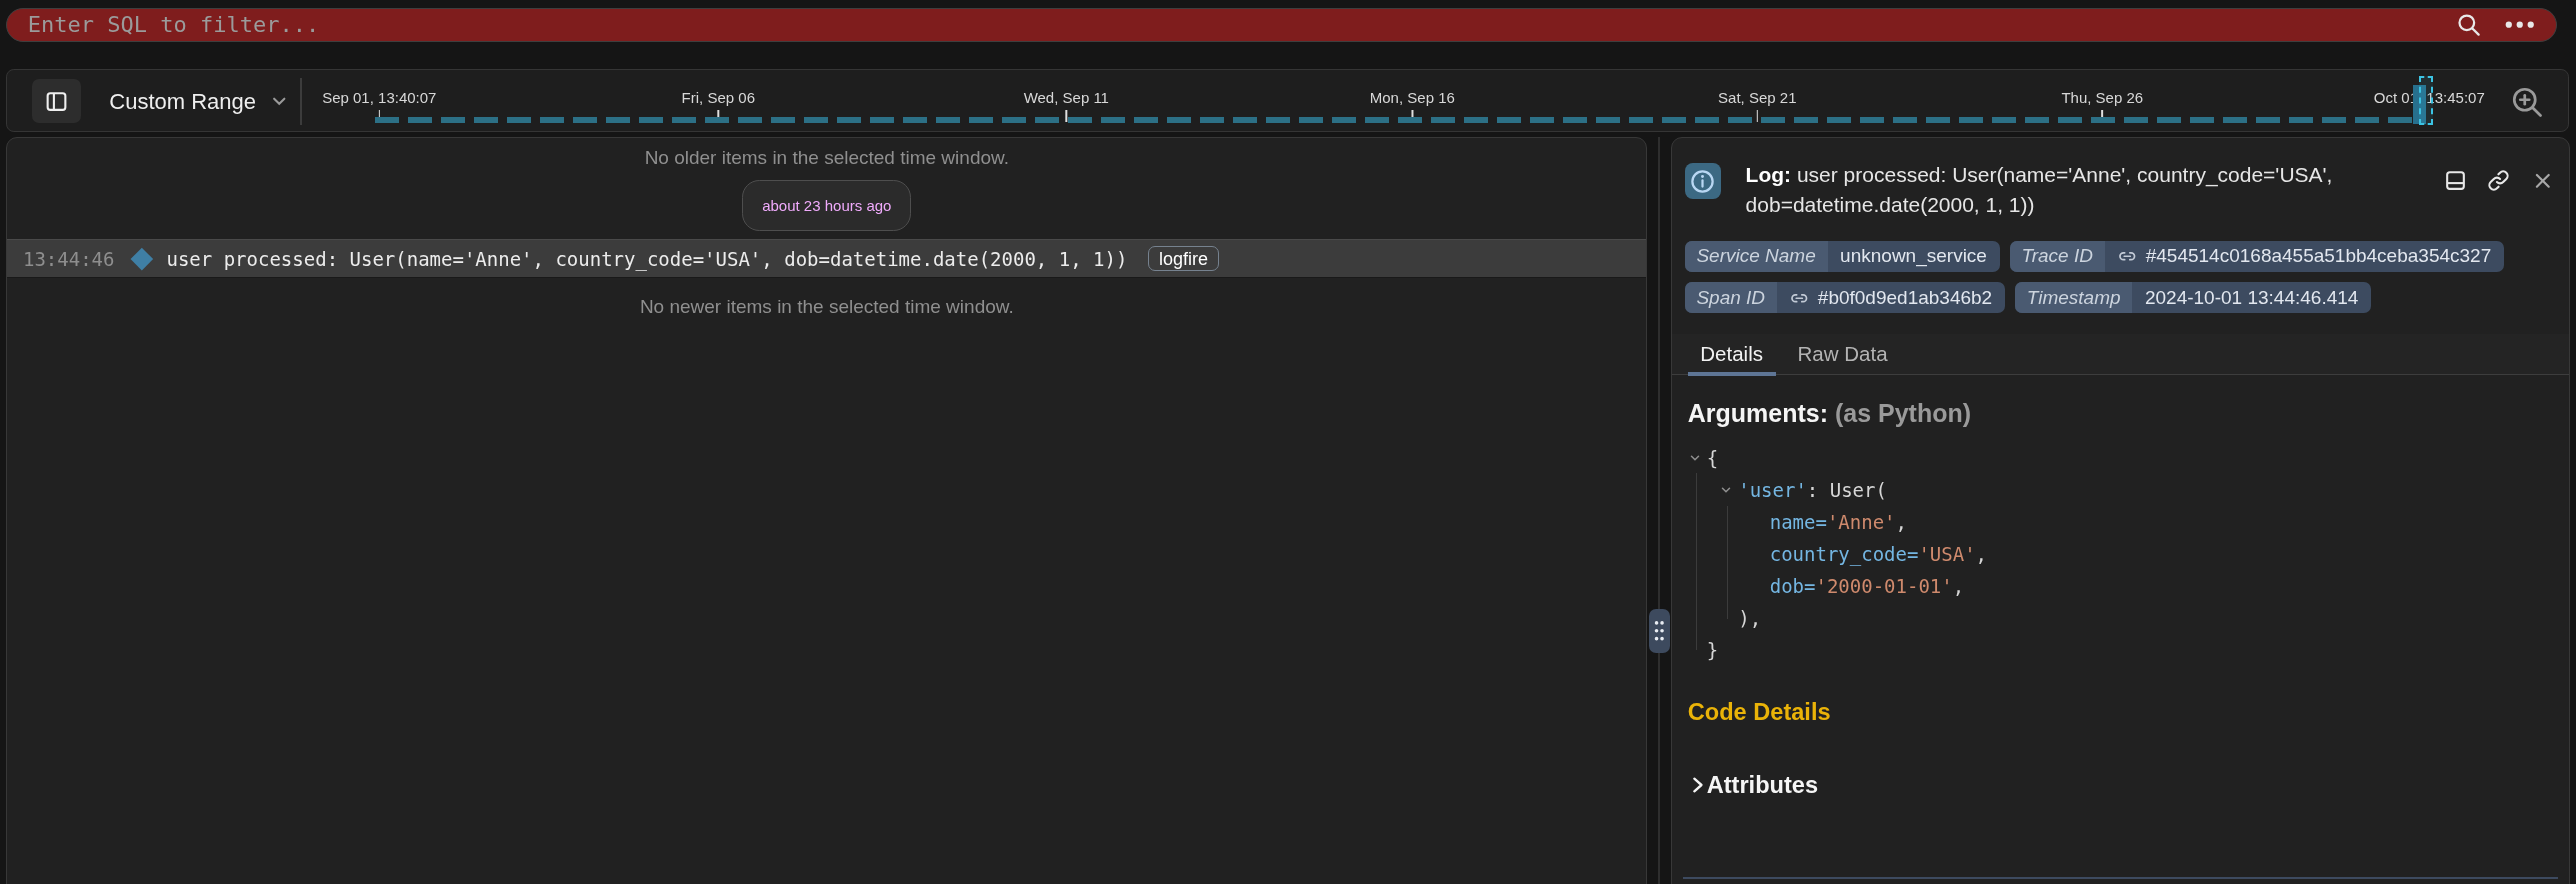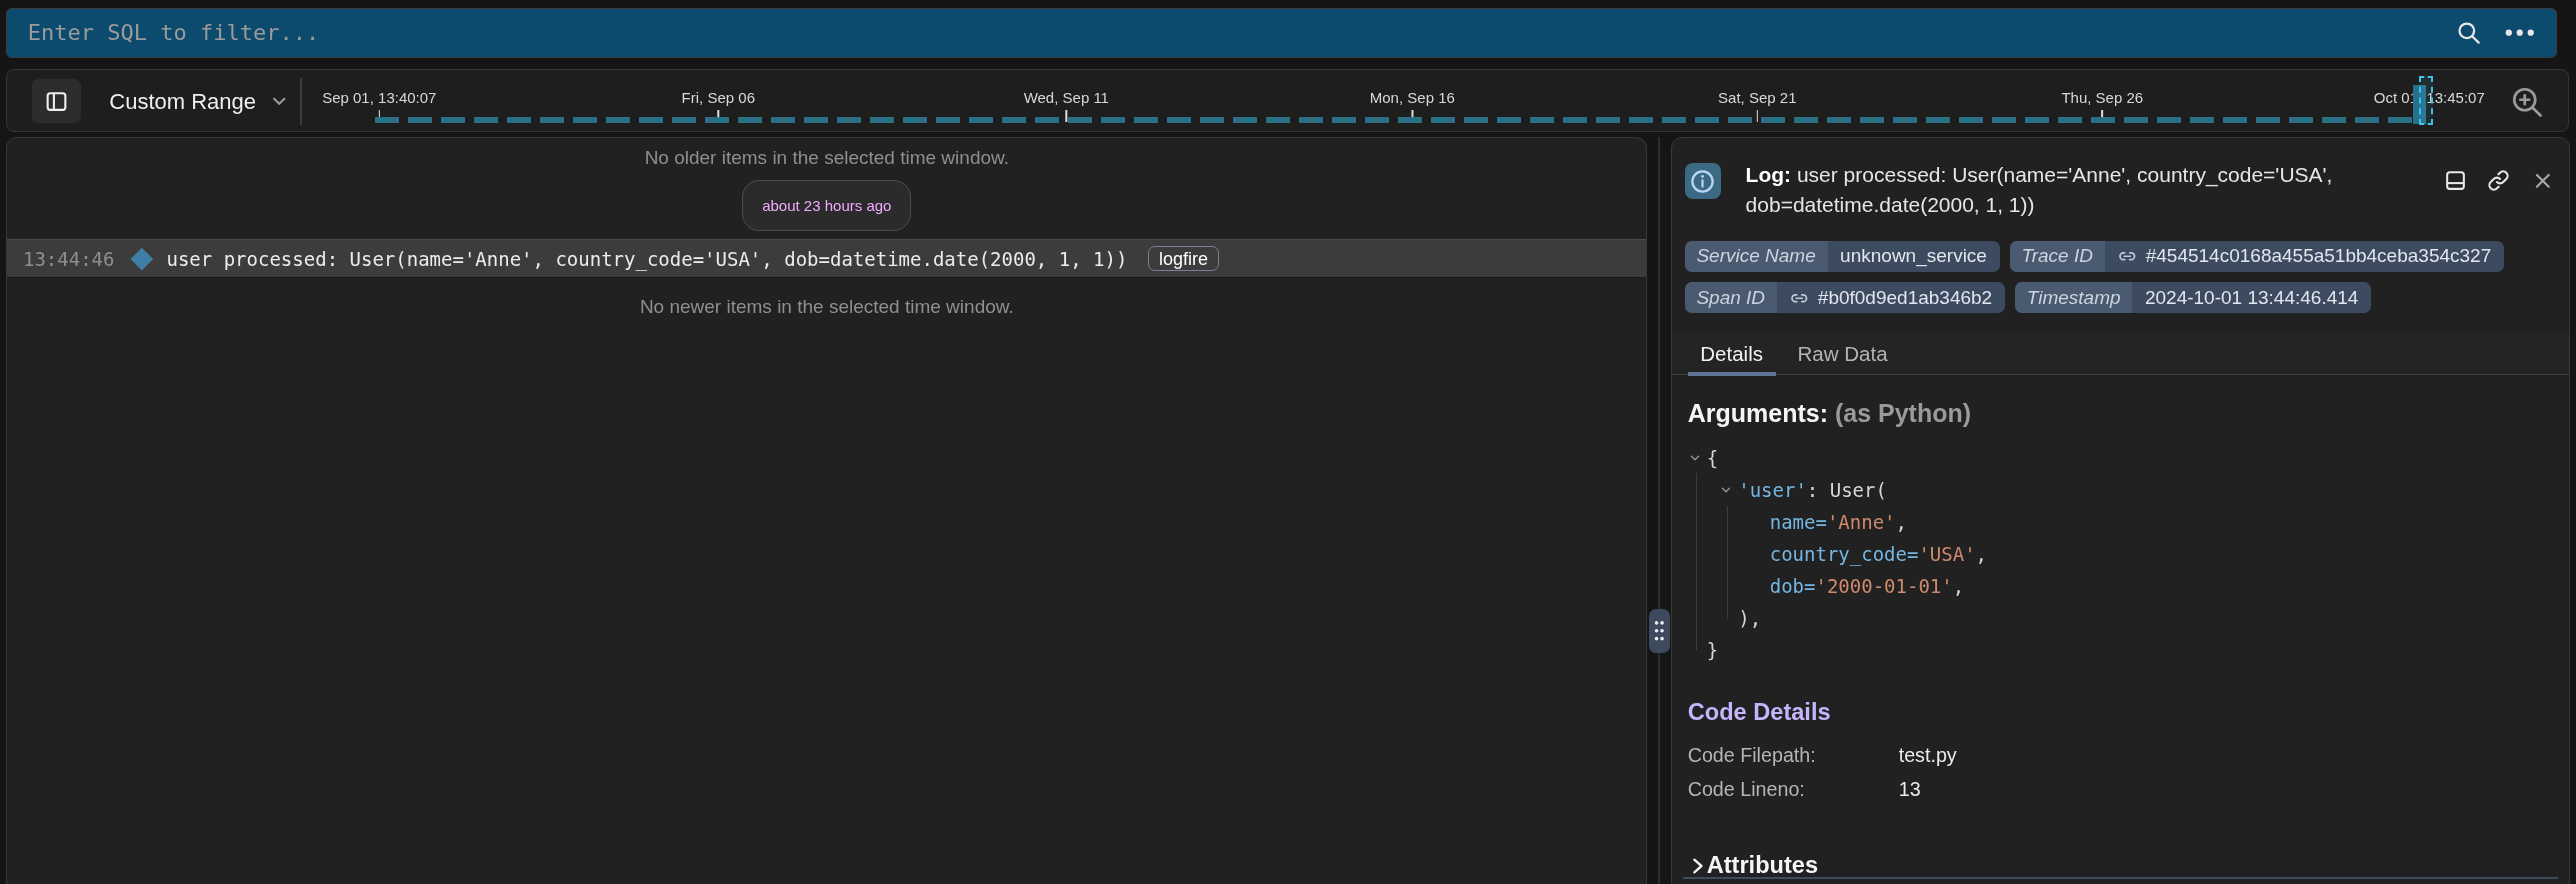--- a/index.html
+++ b/index.html
@@ -5,22 +5,22 @@
   * { margin:0; padding:0; box-sizing:border-box; }
   html,body { background:#101010; }
   body { font-family:"Liberation Sans", sans-serif; }
   #app {
     position:relative; width:2576px; height:885px;
     background:#151515; overflow:hidden; color:#e8e8e8;
   }
   
   .topbar { position:absolute; top:0; left:0; width:2576px; height:68px; }
   .sql-input {
-    position:absolute; left:6.3px; top:7.9px; width:2551px; height:50px;
-    background:#0c4a6e; border:1.6px solid #3e3e3e; border-radius:6px;
+    position:absolute; left:6.3px; top:7.9px; width:2551px; height:34px;
+    background:#7f1d1d; border:1.6px solid #3e3e3e; border-radius:18px;
     display:flex; align-items:center; padding:0 20.5px;
   }
   .sql-placeholder { font-family:"DejaVu Sans Mono", monospace; font-size:22px; color:#9b9b9b; flex:1; }
   .sql-actions { display:flex; align-items:center; gap:22px; }
   .icon-btn { background:none; border:none; cursor:pointer; display:flex; align-items:center; justify-content:center; color:#e8e8e8; padding:0; }
   
   .timeline-bar {
     position:absolute; top:69px; left:6.3px; width:2563px; height:63px;
     background:#1e1e1e; border:1.6px solid #353535; border-radius:7.9px;
   }
@@ -126,21 +126,21 @@
   .code-block { position:relative; margin-top:14px; font-family:"DejaVu Sans Mono", monospace; font-size:19px; }
   .code-line { height:32px; display:flex; align-items:center; white-space:pre; }
   .code-chev { color:#8f8f8f; display:inline-flex; width:19px; flex:none; }
   .code-sp { display:inline-block; }
   .c-k { color:#74b6e2; }
   .c-s { color:#cf8a6d; }
   .c-p { color:#d6d6d6; }
   .guide { position:absolute; width:0.8px; background:#3c3c3c; }
   .g1 { left:7.9px; top:31.5px; height:177px; }
   .g2 { left:39px; top:64px; height:113px; }
-  .section-heading { margin-top:33px; font-size:23.6px; font-weight:bold; color:#c4b5fd; }
+  .section-heading { margin-top:33px; font-size:23.6px; font-weight:bold; color:#eab308; }
   .kv-rows { margin-top:12.6px; }
   .kv-row { display:flex; height:34px; align-items:center; font-size:19.7px; }
   .kv-label { width:211px; color:#b5b5b5; }
   .kv-value { color:#ececec; }
   .attrs-heading {
     margin-top:46px; font-size:23.6px; font-weight:bold; color:#f5f5f5;
     display:flex; align-items:center; gap:0; cursor:pointer;
   }
   .attrs-chev { color:#f5f5f5; display:inline-flex; }
   .dp-bottom-line { position:absolute; left:11px; right:11px; top:739px; height:2.4px; background:#3d4a5f; }
@@ -365,30 +365,20 @@
                     <polyline points="6,9 12,15 18,9"></polyline>
                   </svg></span><span class="c-k">'user'</span><span class="c-p">: User(</span></div>
               <div class="code-line" style="padding-left: 63px;"><span class="code-sp" style="width: 19px;"></span><span class="c-k">name=</span><span class="c-s">'Anne'</span><span class="c-p">,</span></div>
               <div class="code-line" style="padding-left: 63px;"><span class="code-sp" style="width: 19px;"></span><span class="c-k">country_code=</span><span class="c-s">'USA'</span><span class="c-p">,</span></div>
               <div class="code-line" style="padding-left: 63px;"><span class="code-sp" style="width: 19px;"></span><span class="c-k">dob=</span><span class="c-s">'2000-01-01'</span><span class="c-p">,</span></div>
               <div class="code-line" style="padding-left: 31.5px;"><span class="code-sp" style="width: 19px;"></span><span class="c-p">),</span></div>
               <div class="code-line" style="padding-left: 0px;"><span class="code-sp" style="width: 19px;"></span><span class="c-p">}</span></div>
             </div>
 
           <div class="section-heading">Code Details</div>
-          <div class="kv-rows" id="kv-rows">
-              <div class="kv-row">
-                <span class="kv-label">Code Filepath:</span>
-                <span class="kv-value">test.py</span>
-              </div>
-              <div class="kv-row">
-                <span class="kv-label">Code Lineno:</span>
-                <span class="kv-value">13</span>
-              </div>
-            </div>
 
           <div class="attrs-heading">
             <span class="attrs-chev">
               <svg width="19" height="22" viewBox="0 0 24 24" fill="none" stroke="currentColor" stroke-width="3" stroke-linecap="round" stroke-linejoin="round">
                   <polyline points="8,4 17,12 8,20"></polyline>
                 </svg>
             </span>
             <span>Attributes</span>
           </div>
         </div>

